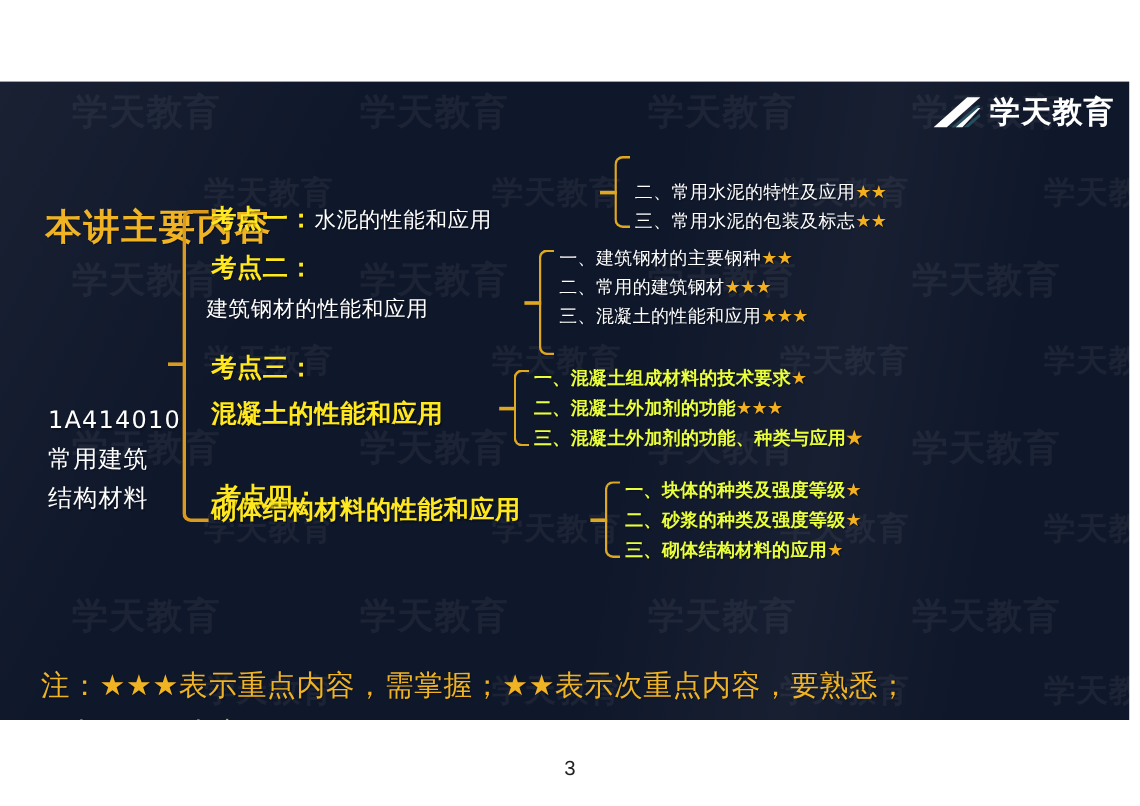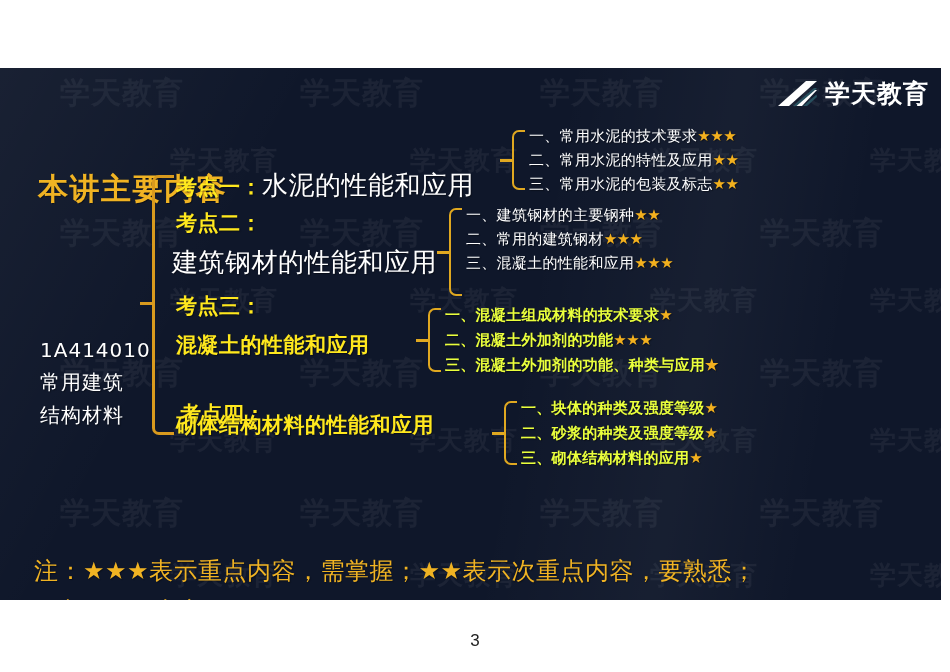--- a/index.html
+++ b/index.html
@@ -94,21 +94,21 @@
   }
   .stub.sm { height: 2.6px; background: #e0a820; }
   
   .kp {
     position: absolute;
     letter-spacing: 0.5px;
     text-shadow: 1px 1px 1px rgba(0,0,0,0.4);
     white-space: nowrap;
   }
   .kp-head { color: #ffe81e; font-weight: 700; font-size: 21px; }
-  .kp-body-white { color: #ffffff; font-size: 26px; font-weight: 400; }
+  .kp-body-white { color: #ffffff; font-size: 18px; font-weight: 400; }
   .kp-body-yellow { color: #ffe81e; font-size: 21px; font-weight: 700; }
   
   .item {
     position: absolute;
     white-space: nowrap;
     letter-spacing: 0.3px;
     font-size: 15px;
     text-shadow: 1px 1px 1px rgba(0,0,0,0.4);
   }
   .item.white { color: #ffffff; }
@@ -199,23 +199,20 @@
     </div>
 
     <div class="bracket" style="left:152px; top:107px; width:22px; height:260px;"></div>
     <div class="stub" style="left:140px; top:234px; width:14px;"></div>
 
     <div class="kp" style="left:176px; top:100px;">
       <span class="kp-head">考点一：</span><span class="kp-body-white">水泥的性能和应用</span>
     </div>
     <div class="bracket sm" style="left:512px; top:62px; width:13px; height:60px;"></div>
     <div class="stub sm" style="left:500px; top:91px; width:14px;"></div>
-    <div class="item white" style="left:529px; top:59px;">
-      <span>一、</span><span>常用水泥的技术要求</span><span class="stars">★★★</span>
-    </div>
     <div class="item white" style="left:529px; top:83px;">
       <span>二、</span><span>常用水泥的特性及应用</span><span class="stars">★★</span>
     </div>
     <div class="item white" style="left:529px; top:107px;">
       <span>三、</span><span>常用水泥的包装及标志</span><span class="stars">★★</span>
     </div>
 
     <div class="kp kp-head" style="left:176px; top:141px;">考点二：</div>
     <div class="kp kp-body-white" style="left:172px; top:177px;">建筑钢材的性能和应用</div>
     <div class="bracket sm" style="left:449px; top:140px; width:13px; height:88px;"></div>

